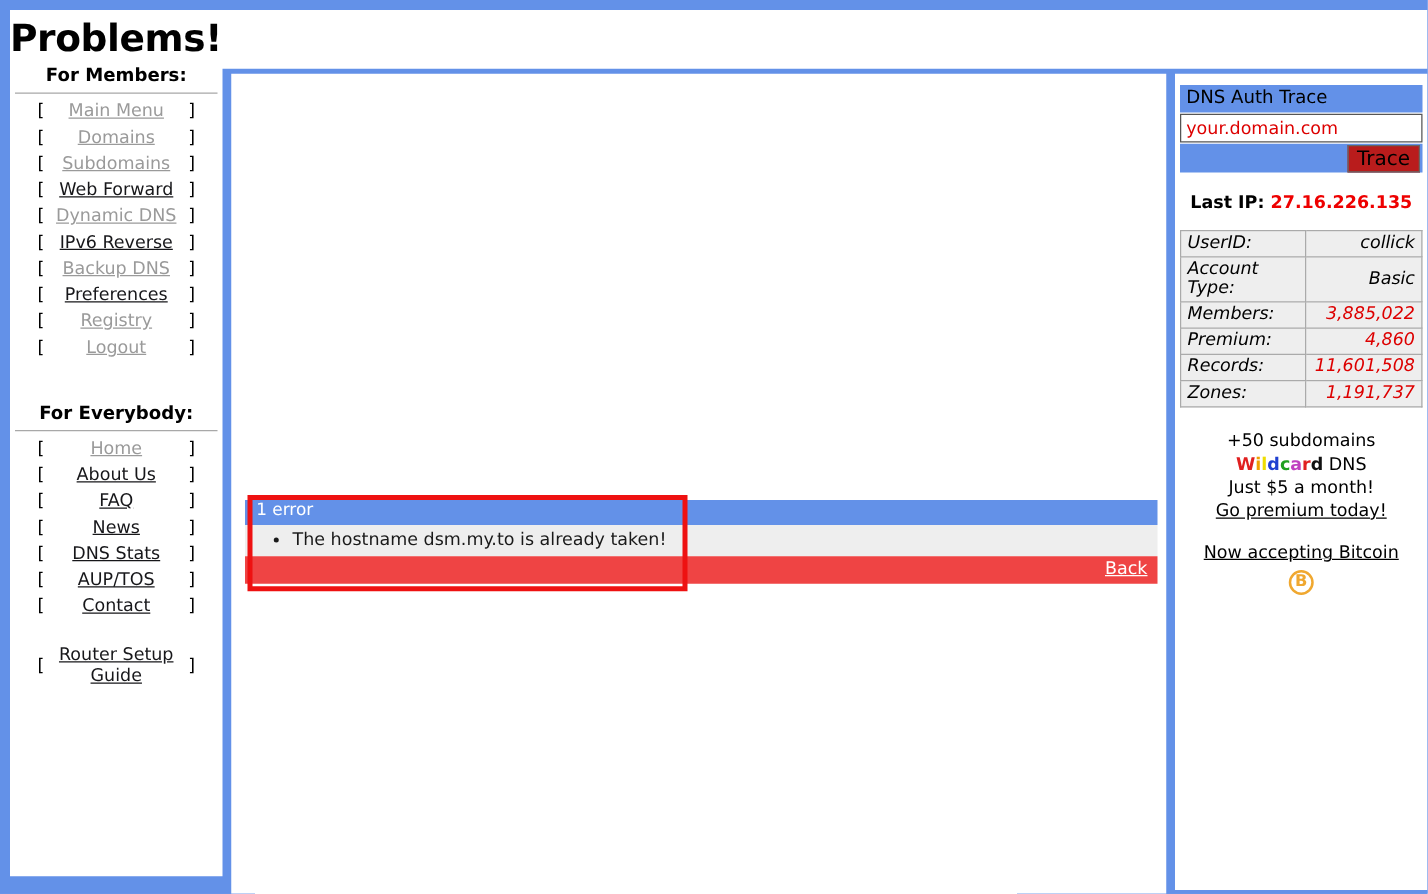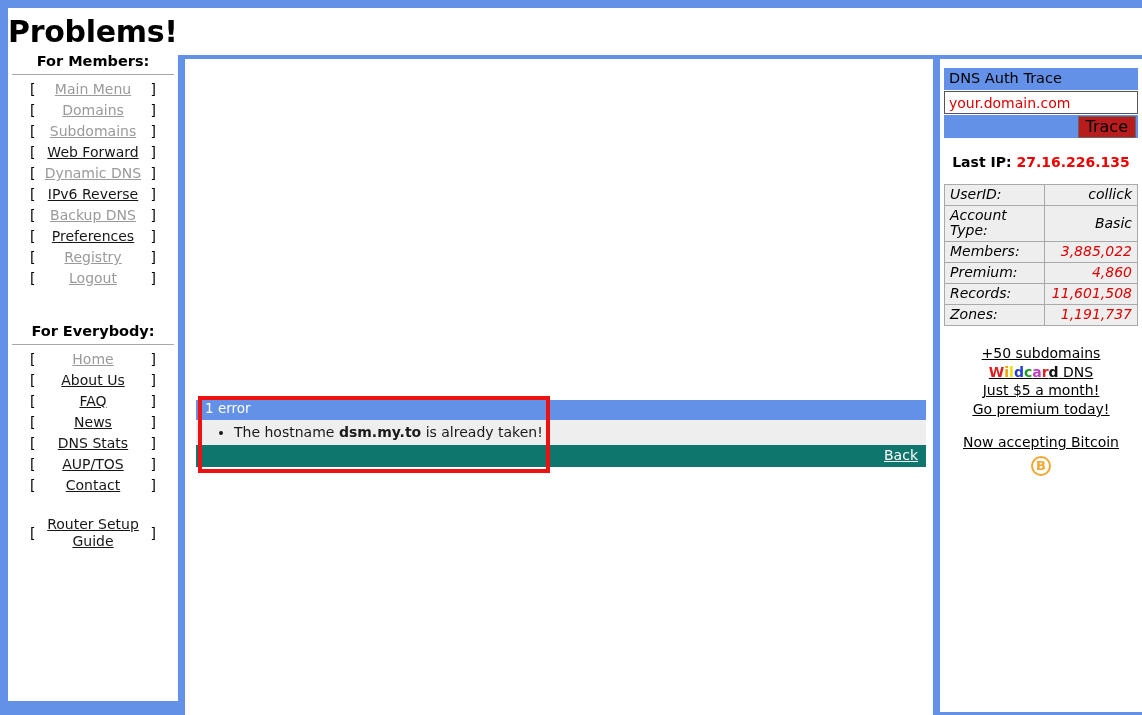--- a/index.html
+++ b/index.html
@@ -107,23 +107,23 @@
     background: #eeeeee;
     padding: 3px 0 4px 0;
   }
   .err-list {
     margin: 0;
     padding-left: 38px;
     font-size: 14px;
     color: #1a1a1a;
   }
   .err-list li { line-height: 18px; }
-  .err-list b { font-weight: bold; }
+  .err-list b { font-weight: normal; }
   .err-foot {
-    background: #0f766e;
+    background: #ef4444;
     height: 22px;
     position: relative;
   }
   #back-link {
     position: absolute;
     right: 8px;
     top: 2px;
     color: #ffffff;
     font-size: 14px;
     text-decoration: underline;
@@ -207,21 +207,20 @@
   table#stats td.lab { text-align: left; color: #000; width: 52%; }
   table#stats td.val { text-align: right; color: #000; }
   table#stats td.val.red { color: #dd0000; }
 
   #promo {
     text-align: center;
     font-size: 14px;
     color: #000;
     padding-top: 18px;
     line-height: 18.5px;
-    text-decoration: underline;
   }
   #promo .pl { display: block; }
   #promo a {
     color: #000;
     text-decoration: underline;
     cursor: pointer;
   }
   .wc-w { color: #e02020; font-weight: bold; }
   .wc-i { color: #f0a000; font-weight: bold; }
   .wc-l { color: #eedd00; font-weight: bold; }

